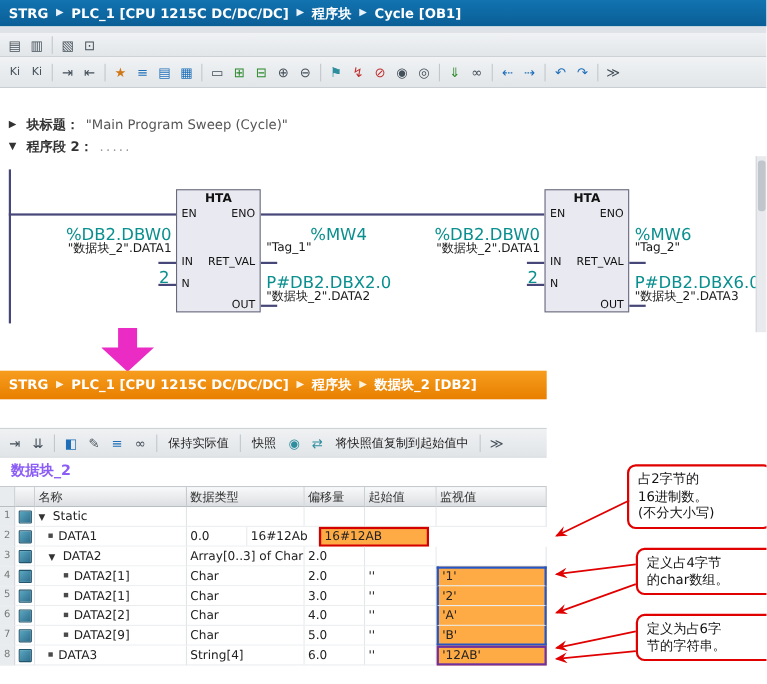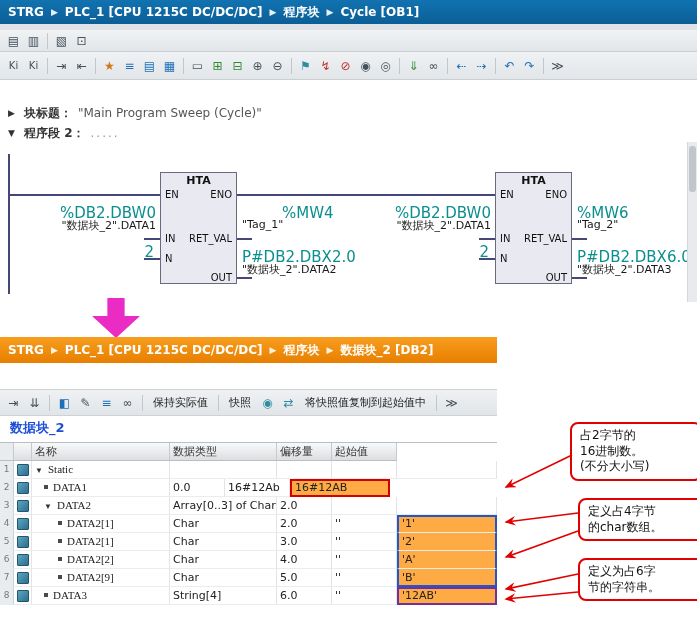--- a/index.html
+++ b/index.html
@@ -46,32 +46,32 @@
   .ra{text-align:right;}
   .vscroll{position:absolute;right:0;top:0;width:9px;height:160px;background:#e8eaed;border-left:1px solid #d4d8db;}
   .vthumb{position:absolute;left:1px;top:4px;width:7px;height:46px;background:#c0c6cc;border-radius:3px;}
   .big-arrow{position:absolute;left:92px;top:298px;width:48px;height:40px;background:#ea2cc5;
      clip-path:polygon(32% 0,68% 0,68% 45%,100% 45%,50% 100%,0 45%,32% 45%);}
   
   .tb2{position:absolute;left:0;top:389px;width:497px;height:27px;display:flex;align-items:center;gap:2px;
        box-sizing:border-box;padding:0 4px;background:linear-gradient(#eff1f3,#e1e5e8);
        border-top:1px solid #cdd2d6;border-bottom:1px solid #cdd2d6;font-size:11px;}
   .tbtn{display:flex;align-items:center;gap:3px;padding:1px 5px;color:#222;white-space:nowrap;border-radius:2px;}
-  .db-title{position:absolute;left:10px;top:419px;font-weight:bold;font-size:13px;color:#1d4ed8;}
+  .db-title{position:absolute;left:10px;top:419px;font-weight:bold;font-size:13px;color:#8b5cf6;}
   
   .tbl{position:absolute;left:0;top:442px;width:497px;border-top:1px solid #b9bec3;}
   .trow,.thead{display:flex;width:497px;}
   .c{box-sizing:border-box;height:18px;line-height:15px;padding:1px 3px;overflow:hidden;white-space:nowrap;
      border-right:1px solid #e2e5e8;border-bottom:1px solid #eaedef;font-size:11px;background:#fff;}
   .thead .c{background:linear-gradient(#f8f9fa,#dcdfe2);border-right:1px solid #c6cacd;
             border-bottom:1px solid #b9bec3;color:#333;}
   .num{width:14px;background:#e9ecef !important;color:#777;font-size:9px;text-align:center;padding:1px 0;
        border-right:1px solid #ccd1d5;}
   .icn{width:18px;display:flex;align-items:center;justify-content:center;padding:1px;}
-  .nameC{width:138px;font-family:Liberation Serif, serif;}.typeC{width:107px;}.offC{width:55px;}.startC{width:65px;}.monC{width:100px;}
+  .nameC{width:138px;}.typeC{width:107px;}.offC{width:55px;}.startC{width:65px;}.monC{width:100px;}
   .mi{width:10px;height:10px;background:linear-gradient(135deg,#5aa7c0,#2e6e8e);
       border:1px solid #23566e;border-radius:1px;}
   .bullet{display:inline-block;width:4px;height:4px;background:#4a4a4a;margin:0 5px 2px 0;vertical-align:middle;}
   .caret{display:inline-block;font-size:8px;color:#333;margin-right:4px;width:9px;}
   .i1{padding-left:12px;}.i2{padding-left:26px;}
   .hl{background:#ffab45 !important;}
   .m-red{border:2px solid #d40000;line-height:12px;}
   .m-char{border-left:2px solid #2456c8;border-right:2px solid #2456c8;}
   .m-top{border-top:2px solid #2456c8;line-height:12px;}
   .m-bot{border-bottom:2px solid #2456c8;}
@@ -243,20 +243,21 @@
   <div class="db-title">数据块_2</div>
 
   <div class="tbl">
     <div class="thead">
       <div class="c num"></div>
       <div class="c icn"></div>
       <div class="c nameC">名称</div>
       <div class="c typeC">数据类型</div>
       <div class="c offC">偏移量</div>
       <div class="c startC">起始值</div>
+      <div class="c monC">监视值</div>
     </div>
 
     <div class="trow">
       <div class="c num">1</div>
       <div class="c icn">
           <span class="mi"></span>
         </div>
       <div class="c nameC">
         <span class="caret">▼</span><span>Static</span>
       </div>

